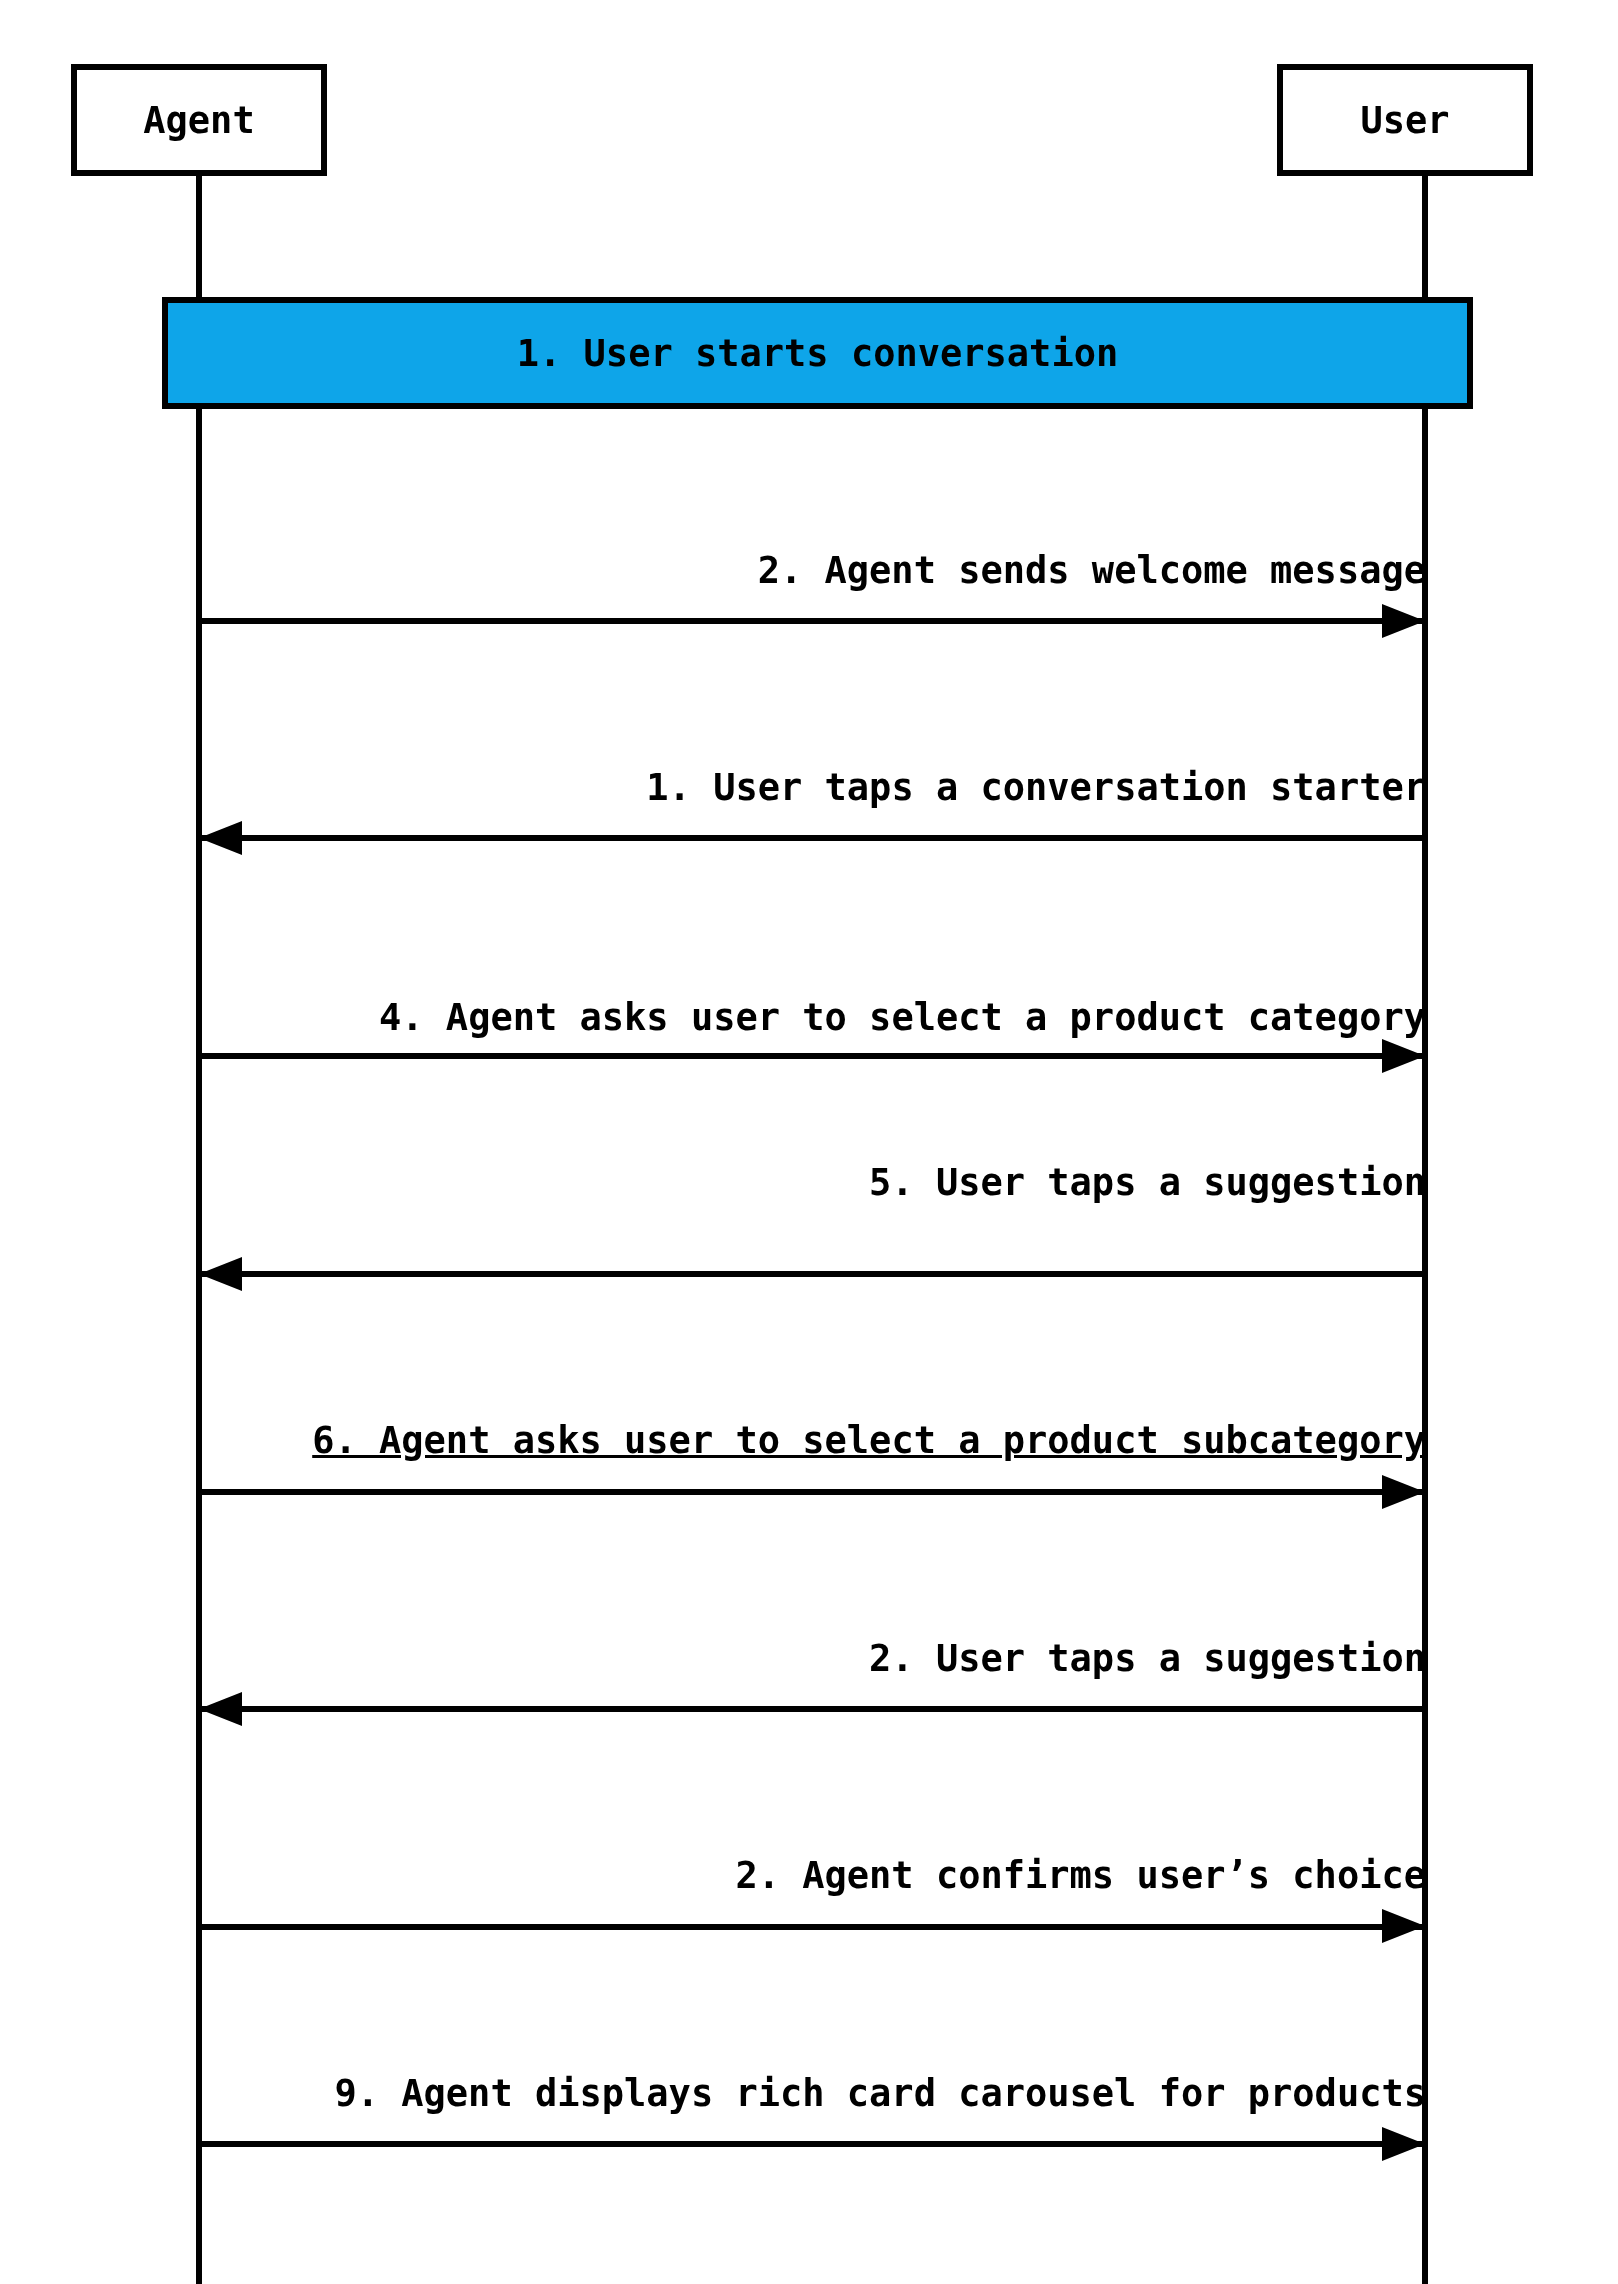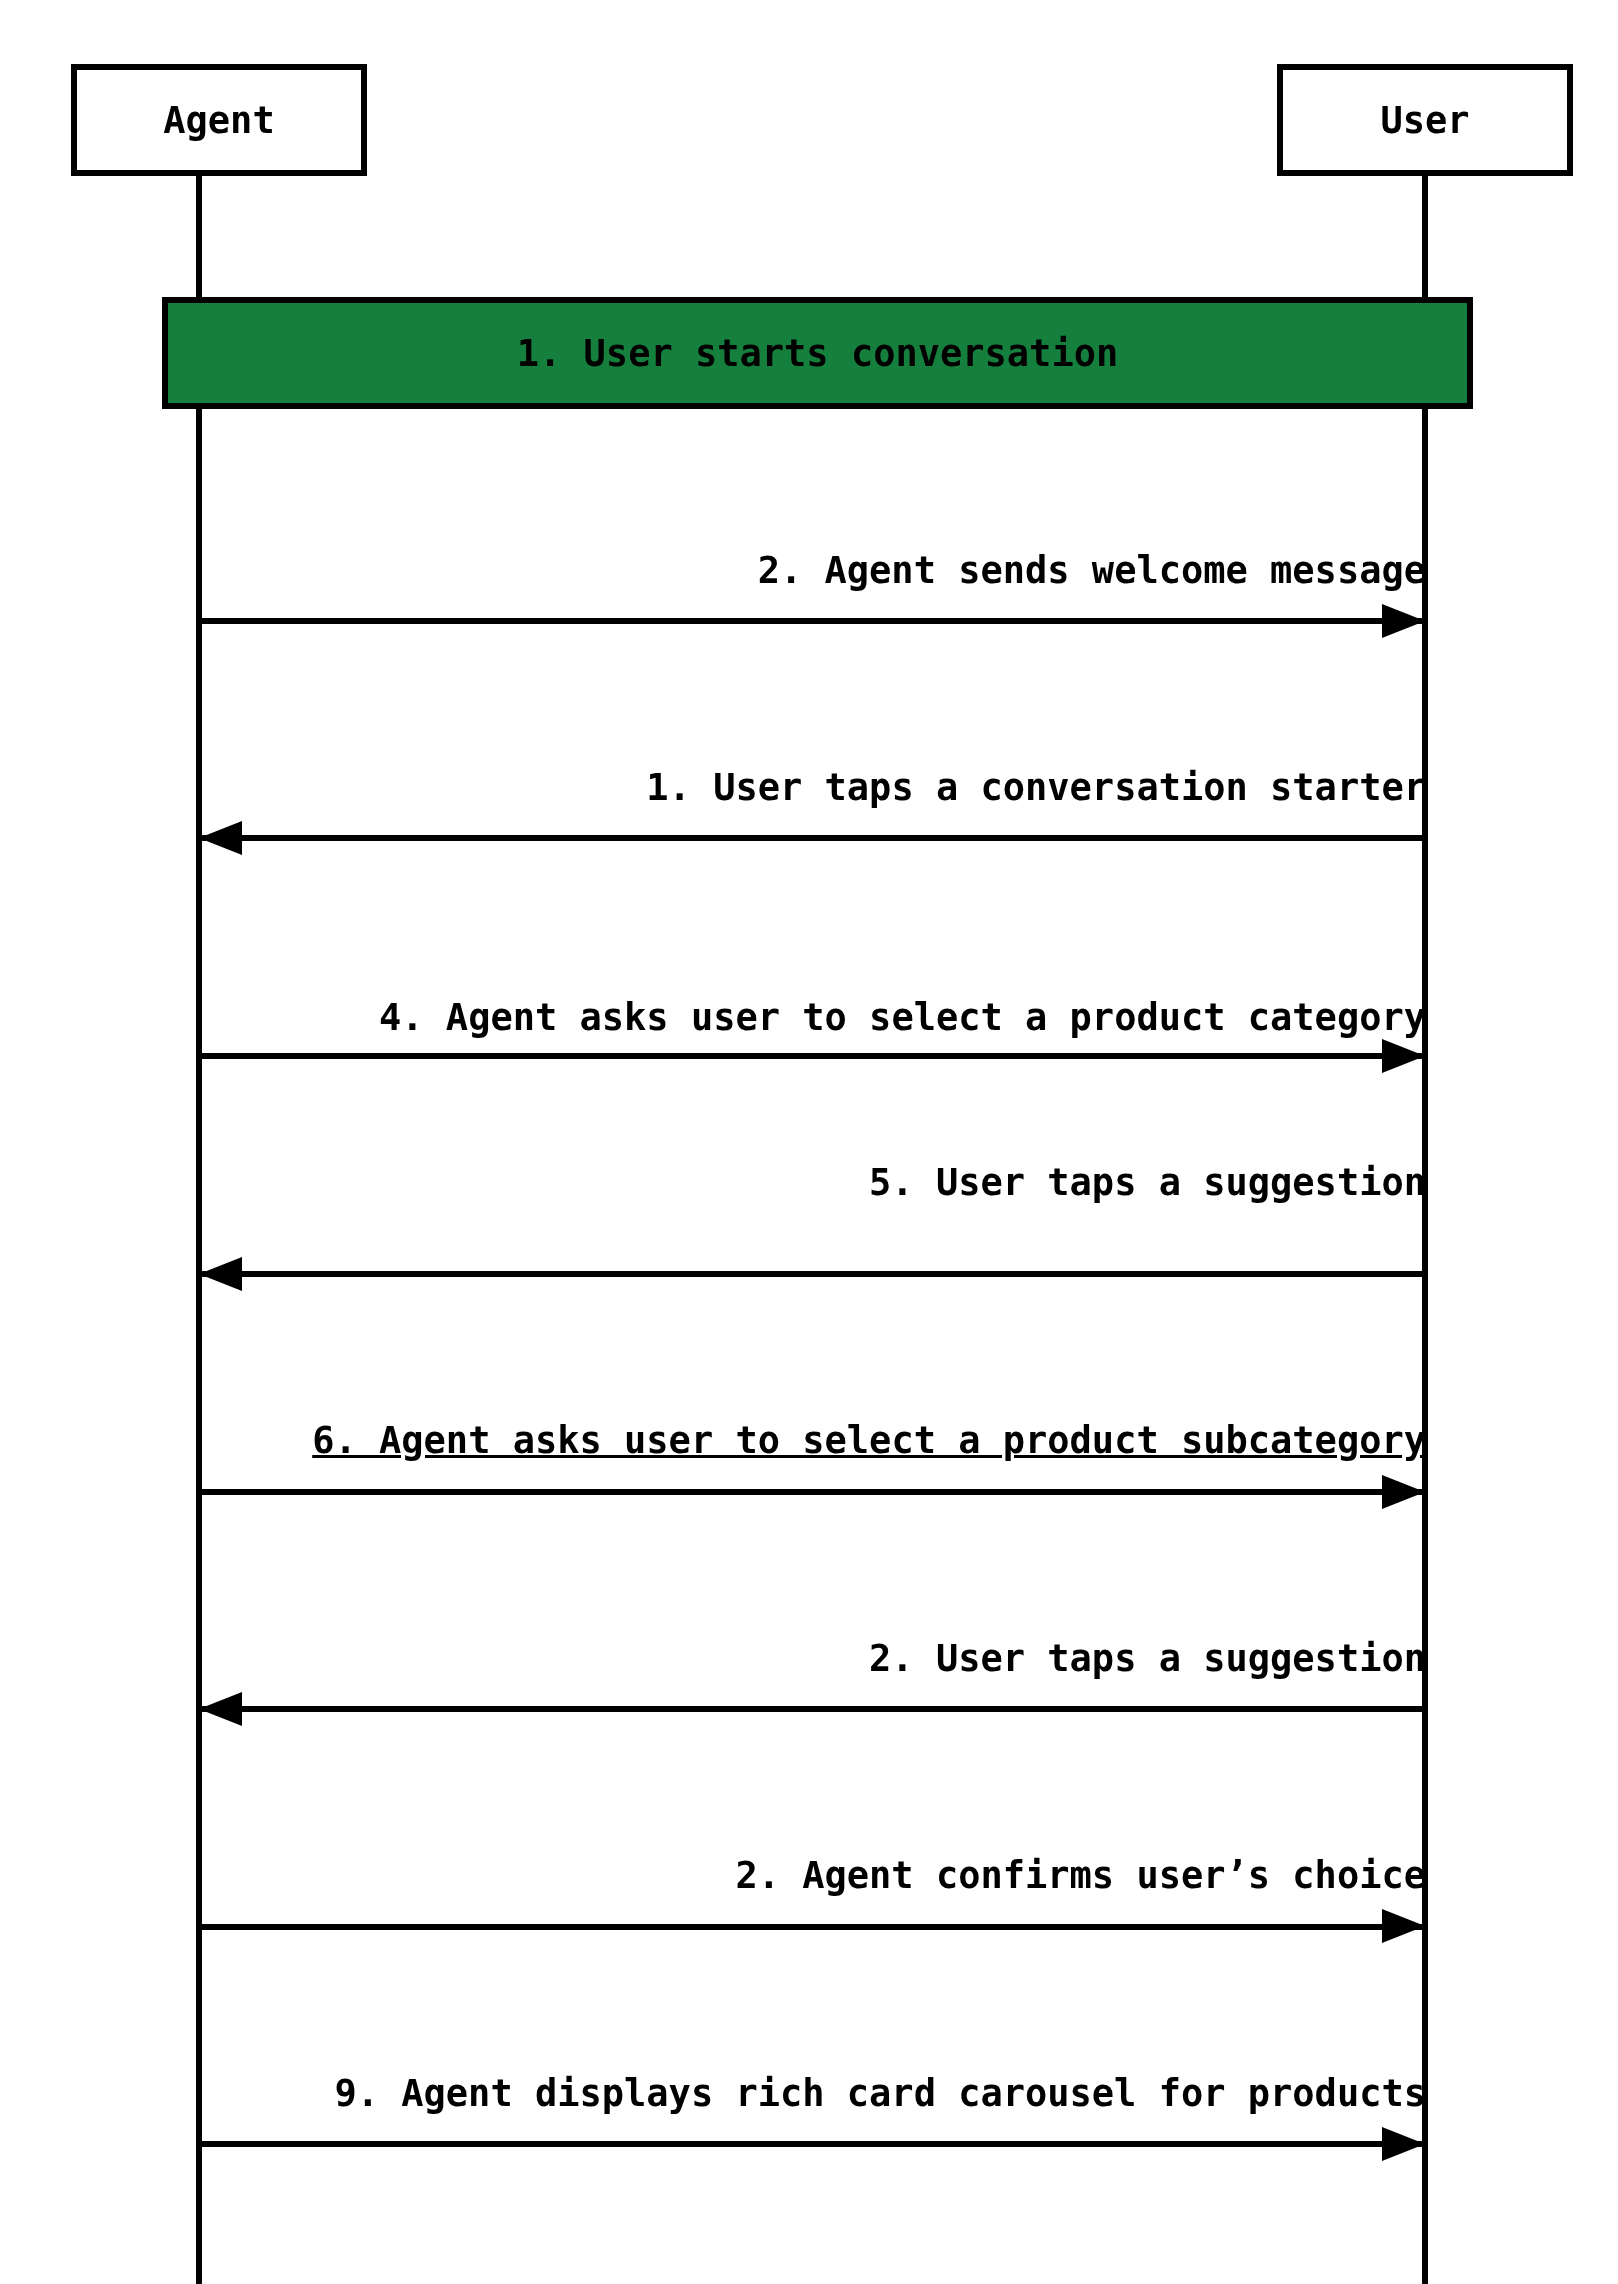--- a/index.html
+++ b/index.html
@@ -3,27 +3,27 @@
 <meta charset="utf-8">
 <style>
   html,body{margin:0;padding:0;}
   body{
     width:1619px;height:3397px;position:relative;background:#ffffff;
     font-family:"DejaVu Sans Mono","Liberation Mono",monospace;
     font-weight:700;color:#000;overflow:hidden;
   }
   .lifeline{position:absolute;top:176px;height:3015px;width:6.4px;background:#000;z-index:1;}
   .actor{
-    position:absolute;width:296px;height:112px;border:6.4px solid #000;background:#fff;
+    position:absolute;width:256px;height:112px;border:6.4px solid #000;background:#fff;
     box-sizing:border-box;display:flex;align-items:center;justify-content:center;
     font-size:37px;z-index:3;
   }
   .note{
     position:absolute;left:162px;top:297px;width:1311px;height:112px;
-    border:6.4px solid #000;background:#15803d;box-sizing:border-box;
+    border:6.4px solid #000;background:#0ea5e9;box-sizing:border-box;
     display:flex;align-items:center;justify-content:center;font-size:37px;z-index:2;
   }
   .msg-label{
     position:absolute;left:199px;width:1227px;text-align:right;
     font-size:37px;line-height:53px;white-space:pre-line;z-index:2;
   }
   .msg-line{position:absolute;left:199px;width:1227px;height:6.4px;background:#000;z-index:2;}
   .msg-arrowhead{
     position:absolute;width:0;height:0;
     border-top:17.4px solid transparent;border-bottom:17.4px solid transparent;z-index:2;

